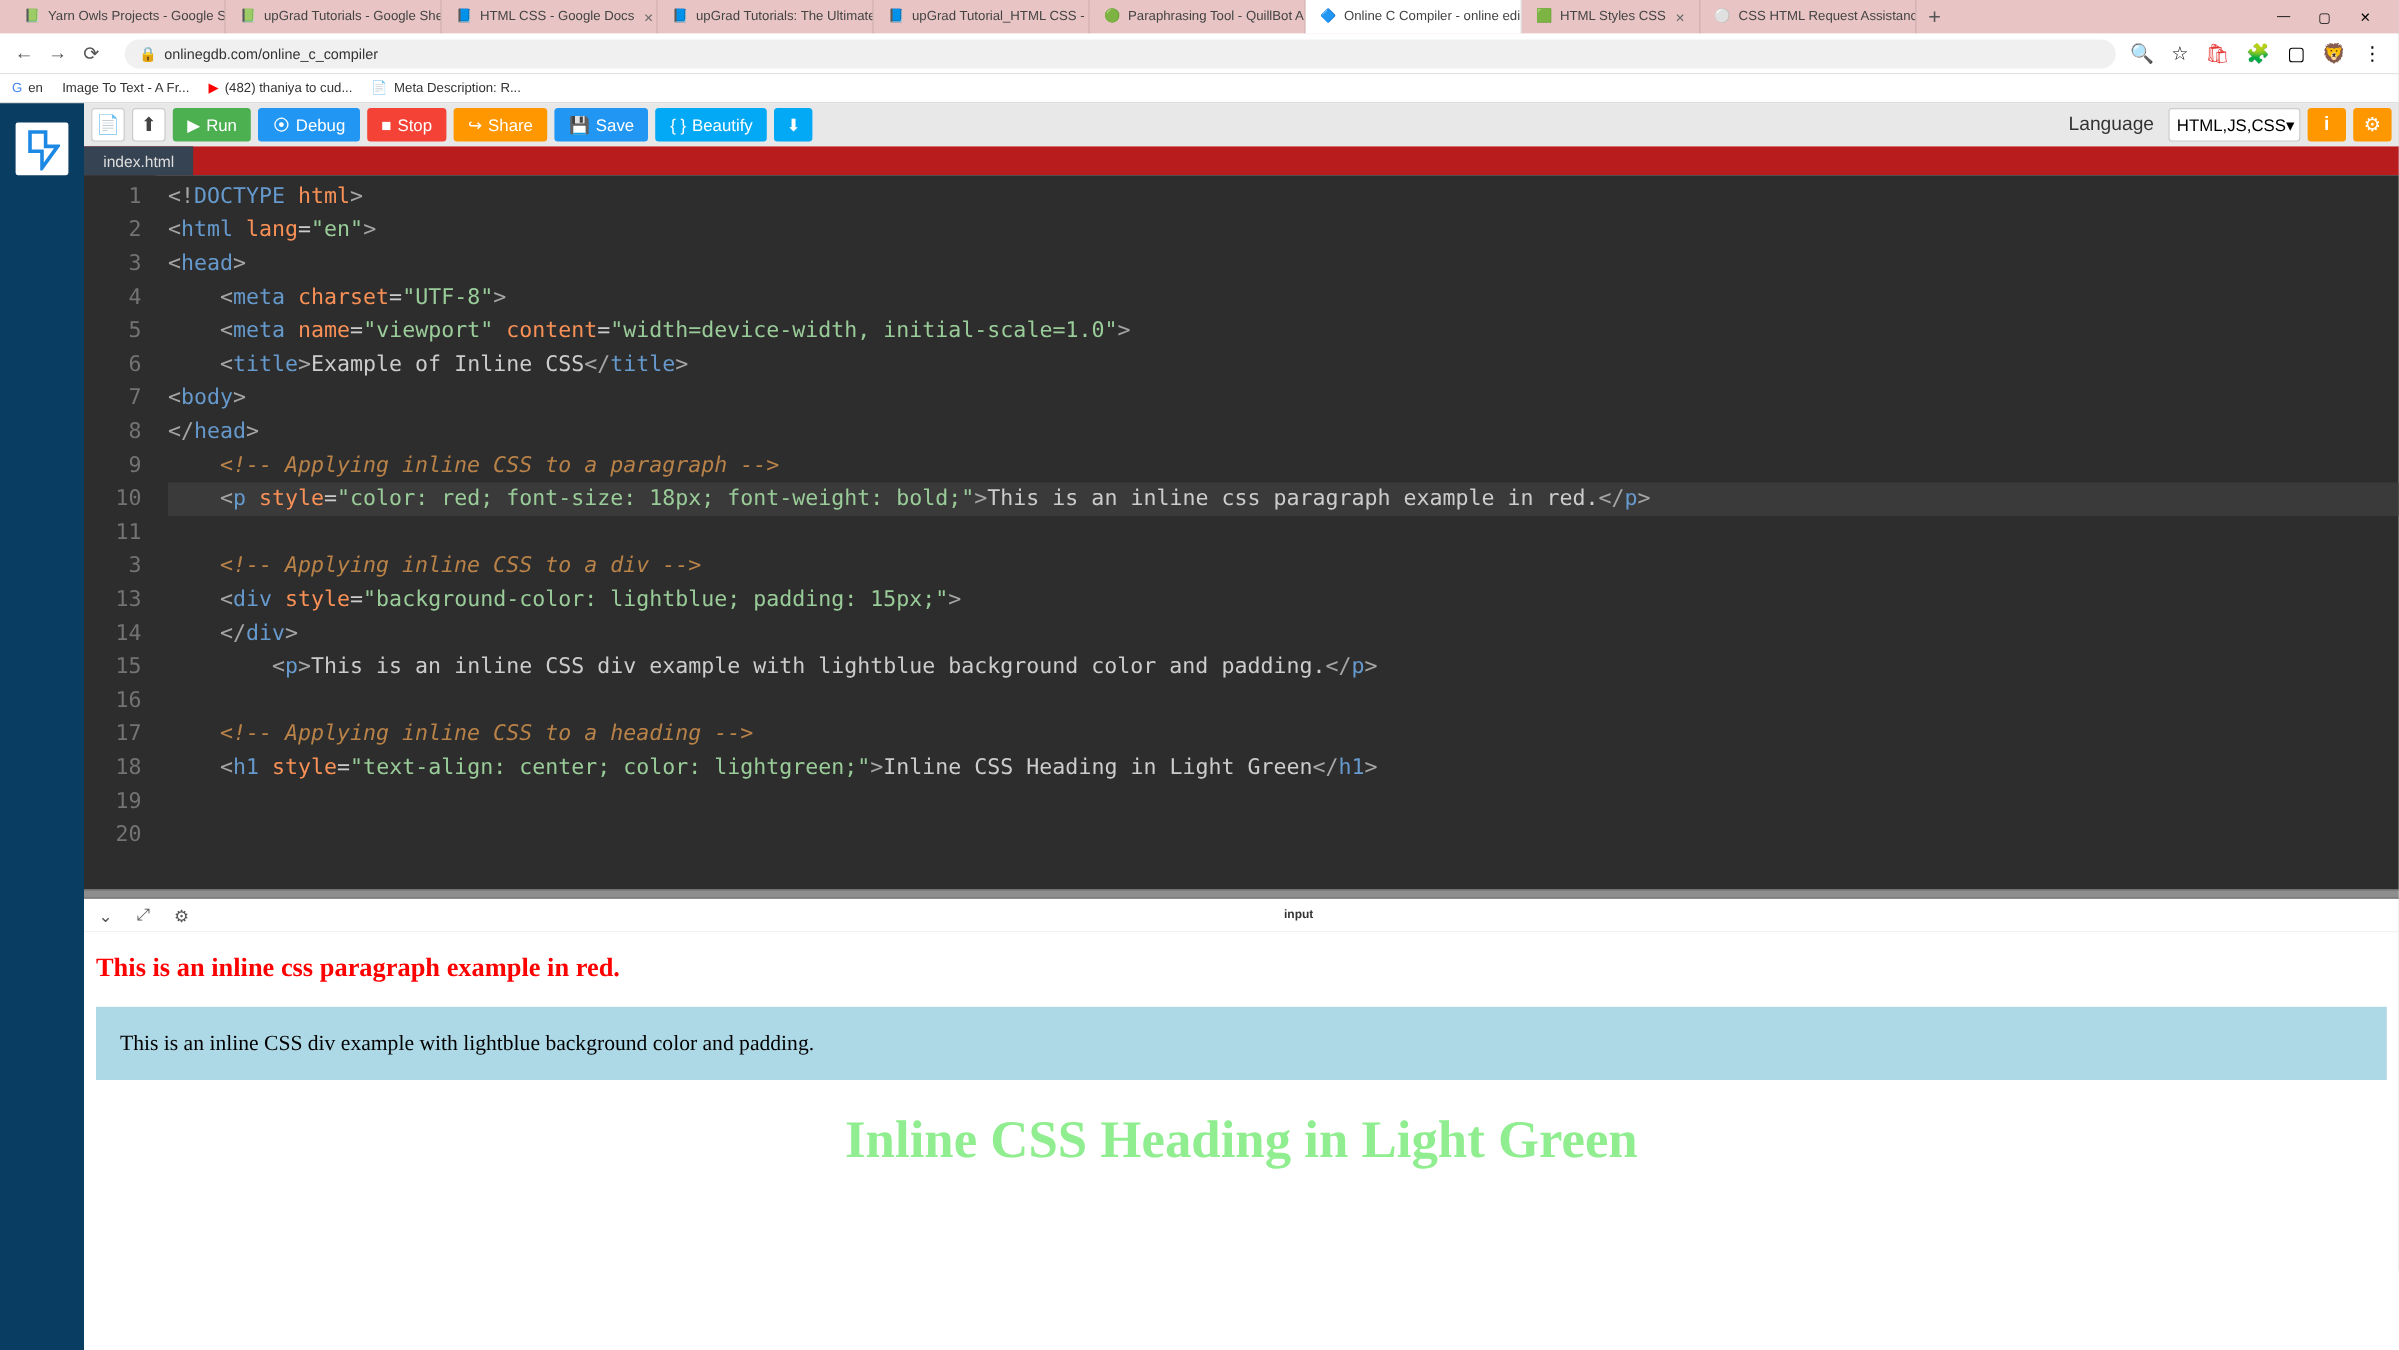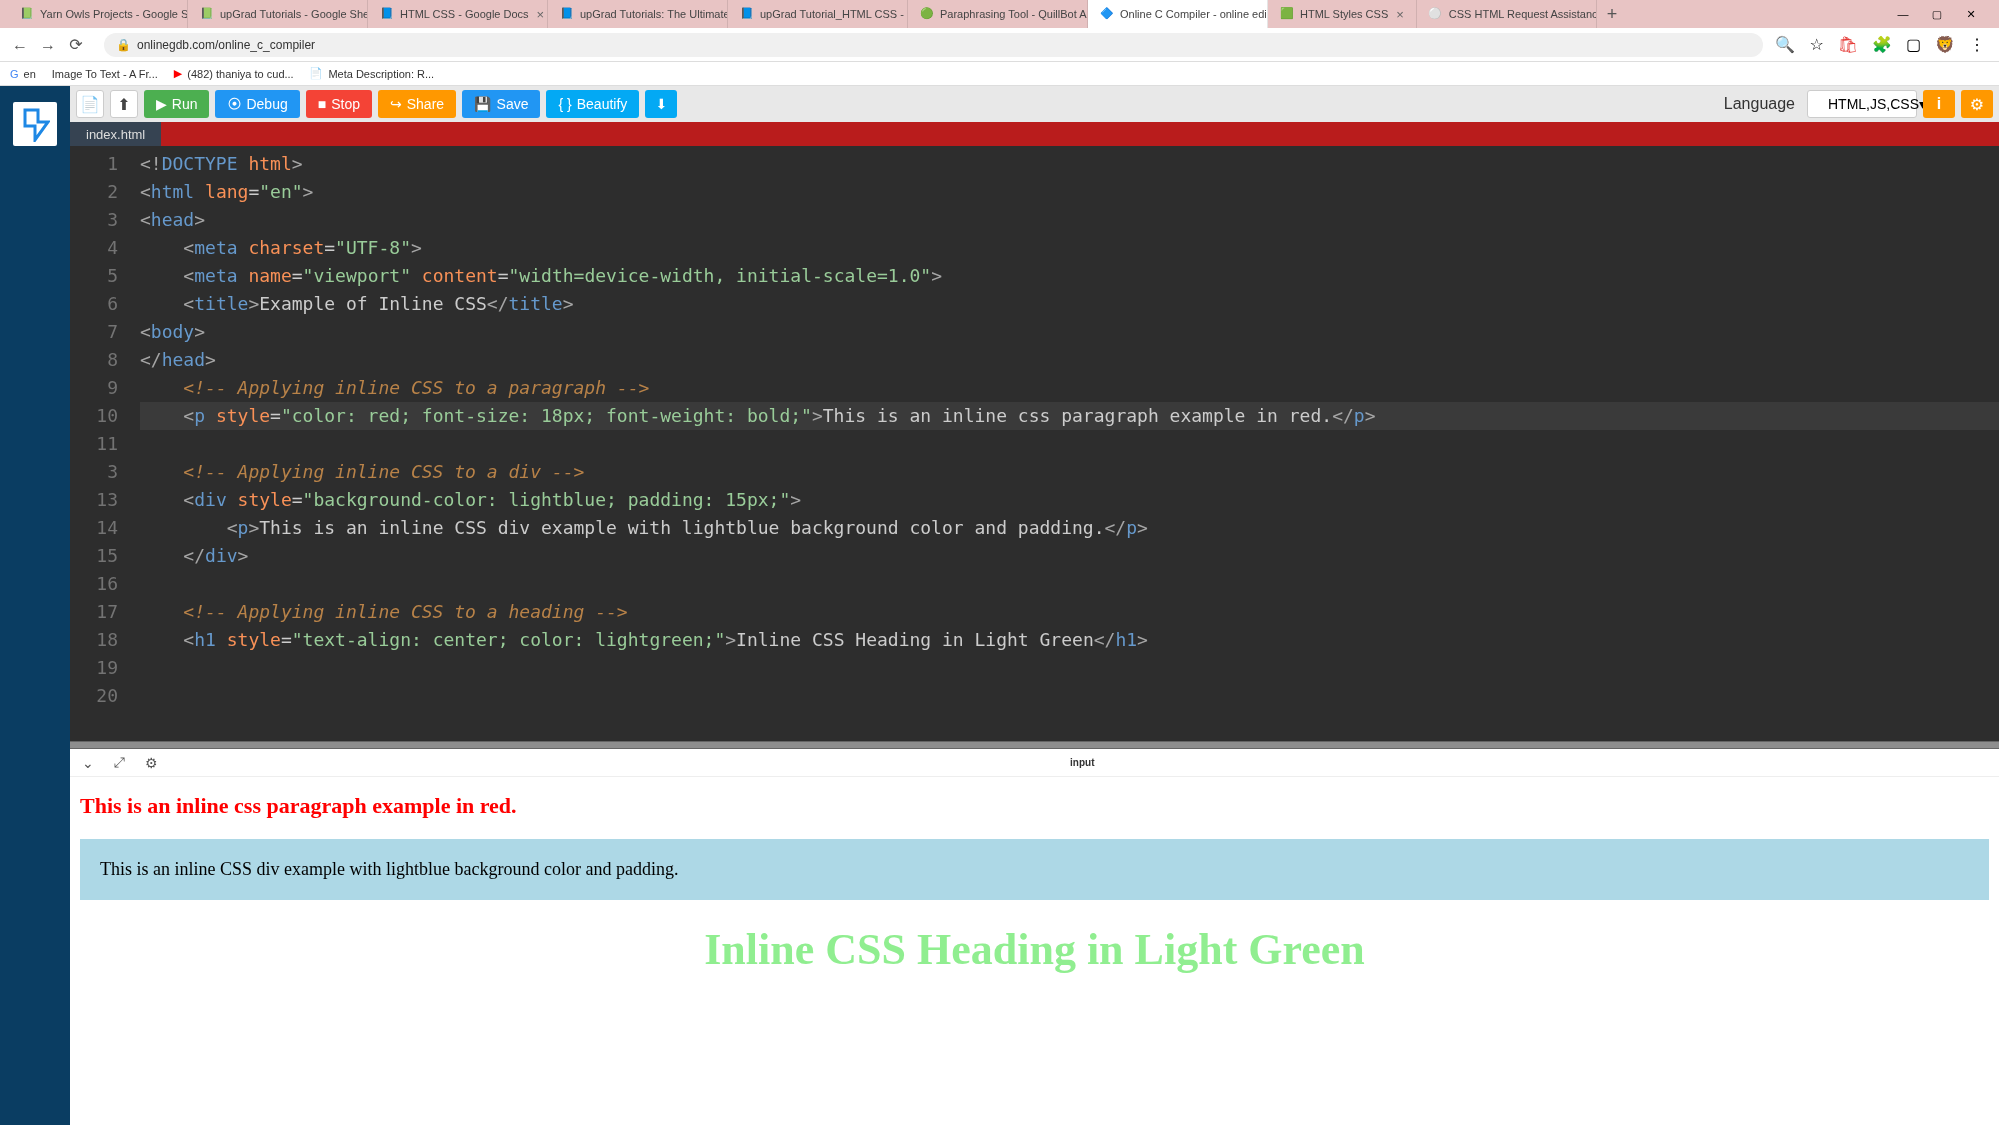--- a/index.html
+++ b/index.html
@@ -34,21 +34,21 @@
 .tb-icon { width: 28px; height: 28px; background: #fff; border: 1px solid #ccc; border-radius: 3px; display: flex; align-items: center; justify-content: center; color: #444; }
 .tb-run { background: #4caf50; }
 .tb-debug { background: #2196f3; }
 .tb-stop { background: #f44336; }
 .tb-share { background: #ff9800; }
 .tb-save { background: #2196f3; }
 .tb-beautify { background: #03a9f4; }
 .tb-download { background: #03a9f4; width: 32px; justify-content: center; }
 .tb-spacer { flex: 1; }
 .lang-label { font-size: 16px; color: #333; margin-right: 6px; }
-.lang-select { height: 28px; width: 110px; border: 1px solid #ccc; border-radius: 3px; padding: 0 20px; font-size: 14px; background: #fff; display: flex; align-items: center; justify-content: space-between; }
+.lang-select { height: 28px; width: 110px; border: 1px solid #ccc; border-radius: 3px; padding: 0 6px; font-size: 14px; background: #fff; display: flex; align-items: center; justify-content: space-between; }
 .tb-orange { background: #ff9800; width: 32px; height: 28px; border-radius: 3px; display: flex; align-items: center; justify-content: center; color: #fff; }
 
 .file-tabs { height: 24px; background: #b91c1c; display: flex; }
 .file-tab { padding: 0 16px; background: #364352; color: #ddd; display: flex; align-items: center; font-size: 13px; }
 
 
 .editor { background: #2d2d2d; flex: 0 0 auto; height: 595px; overflow: auto; font-family: 'Consolas', 'Monaco', monospace; font-size: 18px; line-height: 28px; }
 .gutter-edit { display: flex; }
 .gutter { width: 60px; background: #2d2d2d; color: #737373; text-align: right; padding-right: 12px; user-select: none; padding-top: 4px; }
 .gutter div { height: 28px; }
@@ -230,22 +230,22 @@
 <div class="code-line">    <span class="angle">&lt;</span><span class="tag">meta</span> <span class="attr">charset</span><span class="punct">=</span><span class="str">"UTF-8"</span><span class="angle">&gt;</span></div>
 <div class="code-line">    <span class="angle">&lt;</span><span class="tag">meta</span> <span class="attr">name</span><span class="punct">=</span><span class="str">"viewport"</span> <span class="attr">content</span><span class="punct">=</span><span class="str">"width=device-width, initial-scale=1.0"</span><span class="angle">&gt;</span></div>
 <div class="code-line">    <span class="angle">&lt;</span><span class="tag">title</span><span class="angle">&gt;</span><span class="txt">Example of Inline CSS</span><span class="angle">&lt;/</span><span class="tag">title</span><span class="angle">&gt;</span></div>
 <div class="code-line"><span class="angle">&lt;</span><span class="tag">body</span><span class="angle">&gt;</span></div>
 <div class="code-line"><span class="angle">&lt;/</span><span class="tag">head</span><span class="angle">&gt;</span></div>
 <div class="code-line">    <span class="comment">&lt;!-- Applying inline CSS to a paragraph --&gt;</span></div>
 <div class="code-line highlight">    <span class="angle">&lt;</span><span class="tag">p</span> <span class="attr">style</span><span class="punct">=</span><span class="str">"color: red; font-size: 18px; font-weight: bold;"</span><span class="angle">&gt;</span><span class="txt">This is an inline css paragraph example in red.</span><span class="angle">&lt;/</span><span class="tag">p</span><span class="angle">&gt;</span></div>
 <div class="code-line"></div>
 <div class="code-line">    <span class="comment">&lt;!-- Applying inline CSS to a div --&gt;</span></div>
 <div class="code-line">    <span class="angle">&lt;</span><span class="tag">div</span> <span class="attr">style</span><span class="punct">=</span><span class="str">"background-color: lightblue; padding: 15px;"</span><span class="angle">&gt;</span></div>
+<div class="code-line">    <span class="angle">&lt;/</span><span class="tag">div</span><span class="angle">&gt;</span></div>
 <div class="code-line">        <span class="angle">&lt;</span><span class="tag">p</span><span class="angle">&gt;</span><span class="txt">This is an inline CSS div example with lightblue background color and padding.</span><span class="angle">&lt;/</span><span class="tag">p</span><span class="angle">&gt;</span></div>
-<div class="code-line">    <span class="angle">&lt;/</span><span class="tag">div</span><span class="angle">&gt;</span></div>
 <div class="code-line"></div>
 <div class="code-line">    <span class="comment">&lt;!-- Applying inline CSS to a heading --&gt;</span></div>
 <div class="code-line">    <span class="angle">&lt;</span><span class="tag">h1</span> <span class="attr">style</span><span class="punct">=</span><span class="str">"text-align: center; color: lightgreen;"</span><span class="angle">&gt;</span><span class="txt">Inline CSS Heading in Light Green</span><span class="angle">&lt;/</span><span class="tag">h1</span><span class="angle">&gt;</span></div>
         </div>
       </div>
     </div>
 
     <div class="splitter"></div>
 
     <div class="output-header">

